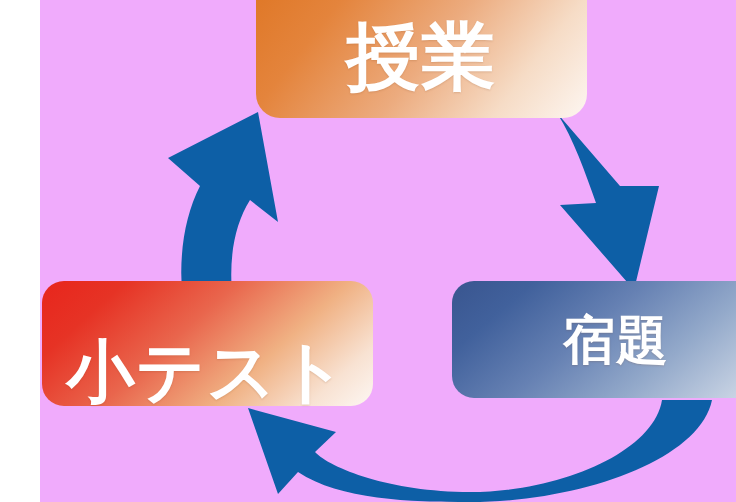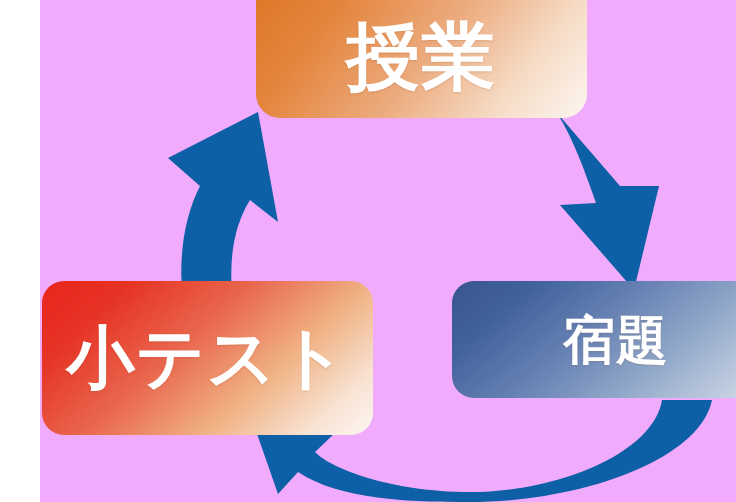--- a/index.html
+++ b/index.html
@@ -61,28 +61,29 @@
   #node-class .node-label {
     font-size: 74px;
     margin-top: 8px;
   }
 
   
   #node-quiz {
     left: 2px;
     top: 281px;
     width: 331px;
-    height: 154px;
+    height: 125px;
     background: linear-gradient(138deg,
         #e8251c 0%,
         #e63325 18%,
         #e9664d 42%,
         #f0b183 66%,
         #f8e2d2 86%,
         #fdf7f3 100%);
+    align-items: flex-end;
   }
   #node-quiz .node-label {
     font-size: 68px;
   }
 
   
   #node-homework {
     left: 412px;
     top: 281px;
     width: 328px;

